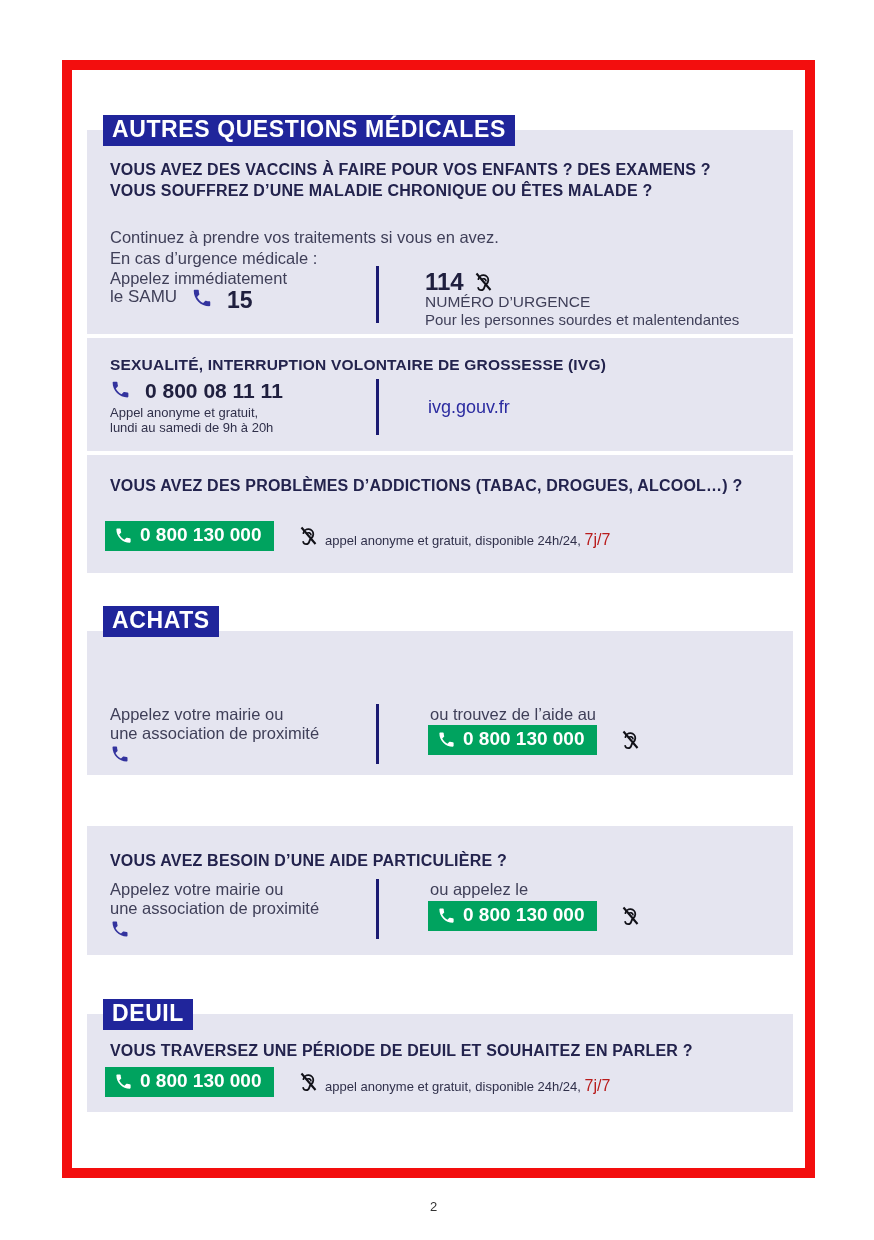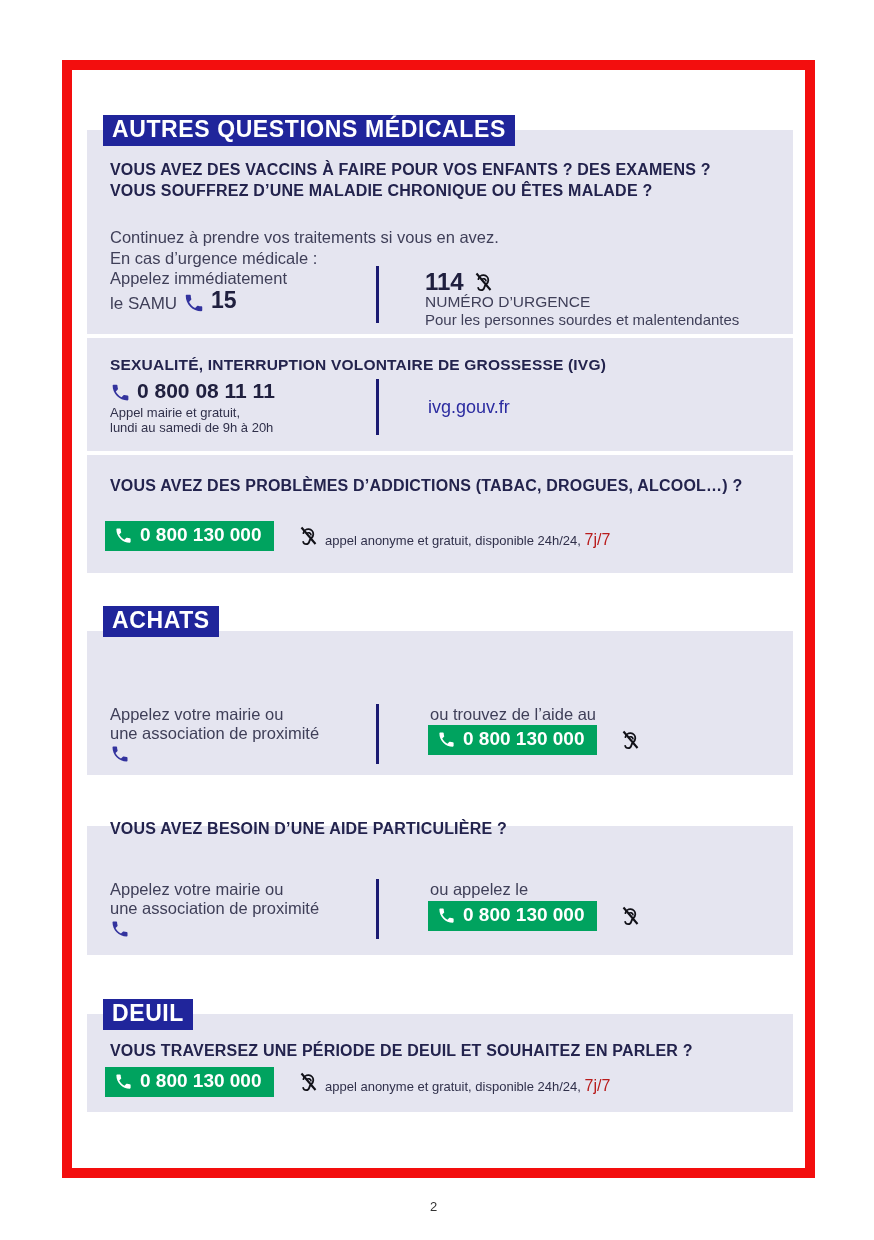--- a/index.html
+++ b/index.html
@@ -35,21 +35,21 @@
     position:absolute;left:110px;color:#30304a;font-size:13px;white-space:nowrap;
   }
   .divider{
     position:absolute;width:3px;background:#1a1a72;
   }
   .bignum{
     position:absolute;display:inline-flex;align-items:center;gap:7px;
     color:#20203f;font-weight:bold;font-size:24px;white-space:nowrap;margin-top:6px;
   }
   .samu-row{
-    position:absolute;display:inline-flex;align-items:flex-end;gap:6px;white-space:nowrap;
+    position:absolute;display:inline-flex;align-items:flex-start;gap:14px;white-space:nowrap;
   }
   .samu-prefix{color:#3f3f58;font-size:17px;font-weight:normal;}
   .samu-num{color:#20203f;font-weight:bold;font-size:23px;}
   .greenbtn{
     position:absolute;display:inline-flex;align-items:center;gap:7px;
     background:#00a35f;color:#ffffff;font-weight:bold;font-size:19px;
     padding:3px 12px 4px 9px;line-height:1.2;white-space:nowrap;cursor:pointer;
   }
   .icon{display:inline-flex;align-items:center;justify-content:center;}
   .icon svg{display:block;}
@@ -115,21 +115,21 @@
   <div class="bq" style="top:356px;font-size:15.5px">SEXUALITÉ, INTERRUPTION VOLONTAIRE DE GROSSESSE (IVG)</div>
 
   <div class="samu-row" style="left:110px;top:379px">
     <span class="icon blue-ic">
       <svg viewBox="0 0 24 24" width="21" height="21">
           <path fill="currentColor" d="M6.62 10.79c1.44 2.83 3.76 5.14 6.59 6.59l2.2-2.21c.27-.27.67-.36 1.02-.24 1.12.37 2.33.57 3.57.57.55 0 1 .45 1 1V20c0 .55-.45 1-1 1-9.39 0-17-7.61-17-17 0-.55.45-1 1-1h3.5c.55 0 1 .45 1 1 0 1.25.2 2.45.57 3.57.11.35.03.74-.25 1.02l-2.2 2.2z"></path>
         </svg>
     </span>
     <span class="samu-num" style="font-size:21px">0 800 08 11 11</span>
   </div>
-  <div class="small" style="top:405px">Appel mairie et gratuit,</div>
+  <div class="small" style="top:405px">Appel anonyme et gratuit,</div>
   <div class="small" style="top:420px">lundi au samedi de 9h à 20h</div>
 
   <div class="divider" style="left:376px;top:379px;height:56px"></div>
   <div class="link" style="left:428px;top:397px">ivg.gouv.fr</div>
 
   <div class="bq" style="top:477px">VOUS AVEZ DES PROBLÈMES D’ADDICTIONS (TABAC, DROGUES, ALCOOL…) ?</div>
 
   <div class="greenbtn" style="left:105px;top:521px">
     <span class="icon white-ic">
       <svg viewBox="0 0 24 24" width="19" height="19">
@@ -176,21 +176,21 @@
   <span class="icon black-ic" style="position:absolute;left:618px;top:728px">
     <svg viewBox="0 0 24 24" width="24" height="24">
       <path d="M7.4 9.2a5 5 0 0 1 9.9 1c0 2.2-1.2 3.2-2.3 4.3-.9.9-1.4 1.8-1.7 3-.4 1.6-1.4 2.7-3.1 2.7-1.5 0-2.7-.9-3-2.3" fill="none" stroke="currentColor" stroke-width="1.8" stroke-linecap="round"></path>
       <path d="M10.8 9.6a2.4 2.4 0 0 1 4.2 1.3" fill="none" stroke="currentColor" stroke-width="1.6" stroke-linecap="round"></path>
       <line x1="5.5" y1="3.5" x2="19.5" y2="20" stroke="currentColor" stroke-width="2.1"></line>
     </svg>
   </span>
 
   <div class="panel" style="top:826px;height:129px"></div>
 
-  <div class="bq" style="top:820px">VOUS AVEZ BESOIN D’UNE AIDE PARTICULIÈRE ?</div>
+  <div class="bq" style="top:852px">VOUS AVEZ BESOIN D’UNE AIDE PARTICULIÈRE ?</div>
 
   <div class="txt" style="top:880px">Appelez votre mairie ou</div>
   <div class="txt" style="top:899px">une association de proximité</div>
   <span class="icon blue-ic" style="position:absolute;left:110px;top:919px">
     <svg viewBox="0 0 24 24" width="20" height="20">
         <path fill="currentColor" d="M6.62 10.79c1.44 2.83 3.76 5.14 6.59 6.59l2.2-2.21c.27-.27.67-.36 1.02-.24 1.12.37 2.33.57 3.57.57.55 0 1 .45 1 1V20c0 .55-.45 1-1 1-9.39 0-17-7.61-17-17 0-.55.45-1 1-1h3.5c.55 0 1 .45 1 1 0 1.25.2 2.45.57 3.57.11.35.03.74-.25 1.02l-2.2 2.2z"></path>
       </svg>
   </span>
 
   <div class="divider" style="left:376px;top:879px;height:60px"></div>

